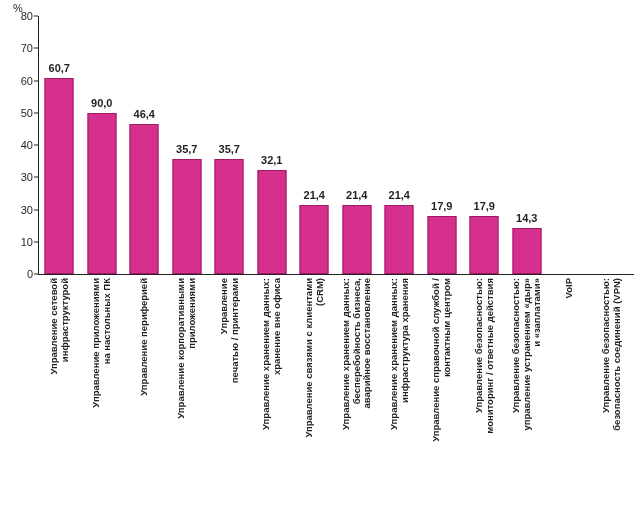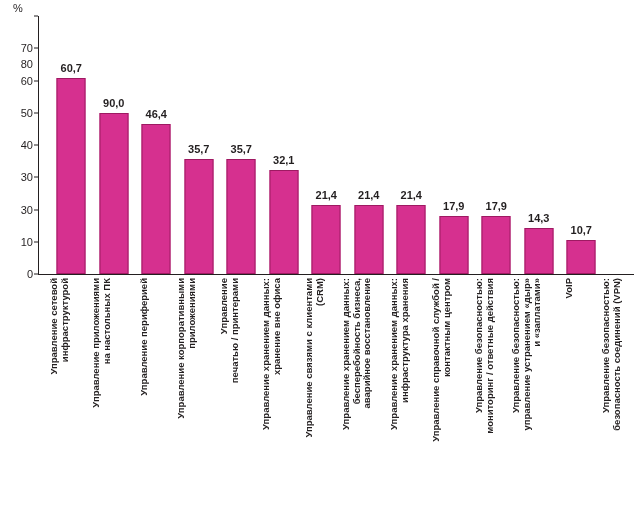--- a/index.html
+++ b/index.html
@@ -72,21 +72,20 @@
     position: absolute;
     left: 0;
     top: 0;
     width: 100%;
     height: 100%;
   }
   .bar-slot {
     position: absolute;
     bottom: 0;
     top: 12px;
-    margin-left: 12px;
   }
   .bar {
     position: absolute;
     bottom: 0;
     left: 50%;
     transform: translateX(-50%);
     width: 29px;
     background: #d6308f;
     border: 1px solid #9e1a62;
     box-sizing: border-box;
@@ -161,21 +160,21 @@
         </div>
         <div style="position: absolute; left: 0px; top: 0px;">
           <div class="ytick" style="top: 64.5px;">60</div>
           <div class="ytick-mark" style="top: 64.5px;"></div>
         </div>
         <div style="position: absolute; left: 0px; top: 0px;">
           <div class="ytick" style="top: 32.25px;">70</div>
           <div class="ytick-mark" style="top: 32.25px;"></div>
         </div>
         <div style="position: absolute; left: 0px; top: 0px;">
-          <div class="ytick" style="top: 0px; margin-top: 48px;">80</div>
+          <div class="ytick" style="top: 0px;">80</div>
           <div class="ytick-mark" style="top: 0px;"></div>
         </div>
       </div>
     <div class="bars" id="bars">
         <div class="bar-slot" style="left: 0px; width: 42.5px;">
           <div class="bar" style="height: 195.757px;"></div>
           <div class="bar-value" style="bottom: 199.757px;">60,7</div>
         </div>
         <div class="bar-slot" style="left: 42.5px; width: 42.5px;">
           <div class="bar" style="height: 161.25px;"></div>
@@ -213,24 +212,20 @@
           <div class="bar" style="height: 57.7275px;"></div>
           <div class="bar-value" style="bottom: 61.7275px;">17,9</div>
         </div>
         <div class="bar-slot" style="left: 425px; width: 42.5px;">
           <div class="bar" style="height: 57.7275px;"></div>
           <div class="bar-value" style="bottom: 61.7275px;">17,9</div>
         </div>
         <div class="bar-slot" style="left: 467.5px; width: 42.5px;">
           <div class="bar" style="height: 46.1175px;"></div>
           <div class="bar-value" style="bottom: 50.1175px;">14,3</div>
-        </div>
-        <div class="bar-slot" style="left: 510px; width: 42.5px;">
-          <div class="bar" style="height: 34.5075px;"></div>
-          <div class="bar-value" style="bottom: 38.5075px;">10,7</div>
         </div>
       </div>
   </div>
 
   <div class="cats" id="cats">
       <div class="cat" style="left: 21.25px; width: 232px; height: 21px; margin-left: -10.5px;">Управление сетевой
 инфраструктурой</div>
       <div class="cat" style="left: 63.75px; width: 232px; height: 21px; margin-left: -10.5px;">Управление приложениями
 на настольных ПК</div>
       <div class="cat" style="left: 106.25px; width: 232px; height: 10.5px; margin-left: -5.25px;">Управление периферией</div>

